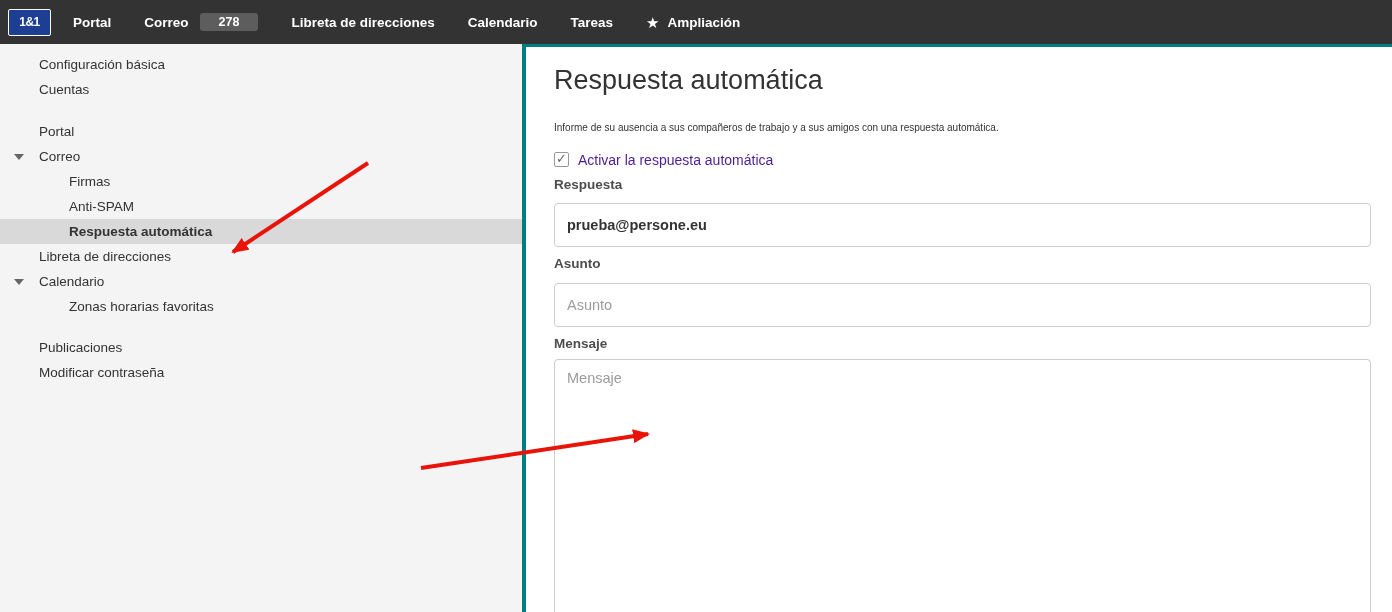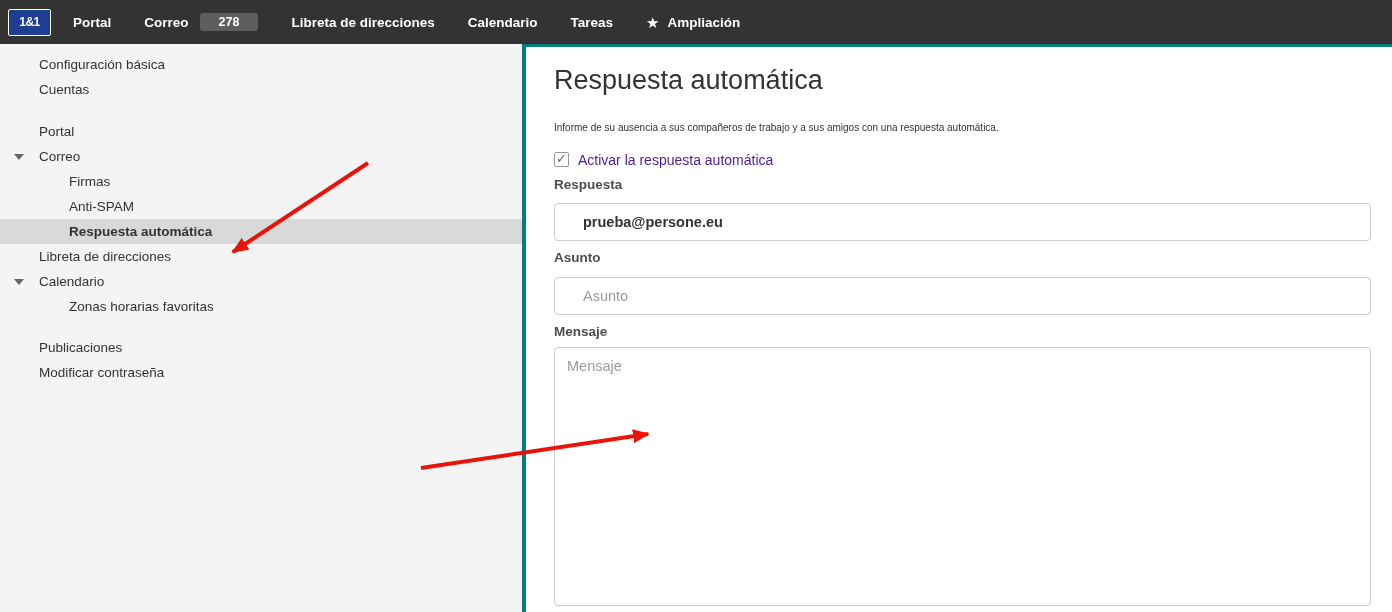--- a/index.html
+++ b/index.html
@@ -39,22 +39,22 @@
   h1.page-title { margin-top:17px; font-size:27px; line-height:32px; font-weight:400; color:#333; }
   p.desc { margin-top:23px; font-size:10px; line-height:17px; color:#333; }
   .cb-row { margin-top:15px; height:17px; display:flex; align-items:center; gap:9px; }
   .cb { width:15px; height:15px; background:#fff; border:1px solid #999; border-radius:2px;
     position:relative; cursor:pointer; flex:0 0 auto; }
   .cb-mark { position:absolute; left:1px; top:-3px; font-size:13px; color:#666; line-height:17px; }
   .cb-label { font-size:14px; color:#4c1d95; }
   label.field { display:block; margin-top:9px; font-size:13.5px; line-height:15px;
     font-weight:bold; color:#4d4d4d; }
   label.field + label.field, .gap14 { margin-top:14px; }
-  input.txt { display:block; width:100%; height:38px; border:1px solid #ccc; border-radius:4px;
-    padding:0 28px; font-size:14.5px; color:#333; outline:none;
+  input.txt { display:block; width:100%; height:44px; border:1px solid #ccc; border-radius:4px;
+    padding:0 12px; font-size:14.5px; color:#333; outline:none;
     font-family:"Liberation Sans","DejaVu Sans",sans-serif; }
   input.txt.bold { font-weight:bold; }
   input.txt.mt11 { margin-top:11px; } input.txt.mt12 { margin-top:12px; }
   textarea.txt-area { display:block; width:100%; height:259px; margin-top:8px;
     border:1px solid #ccc; border-radius:4px; padding:10px 12px; font-size:14.5px; color:#333;
     resize:none; outline:none; font-family:"Liberation Sans","DejaVu Sans",sans-serif; }
   input::placeholder, textarea::placeholder { color:#9b9b9b; opacity:1; }
 
   
   .overlay { position:absolute; top:0; left:0; width:1392px; height:612px;

